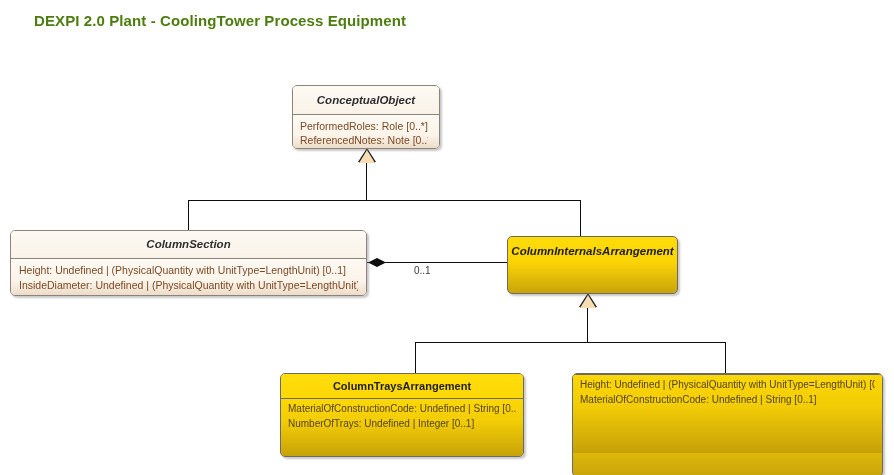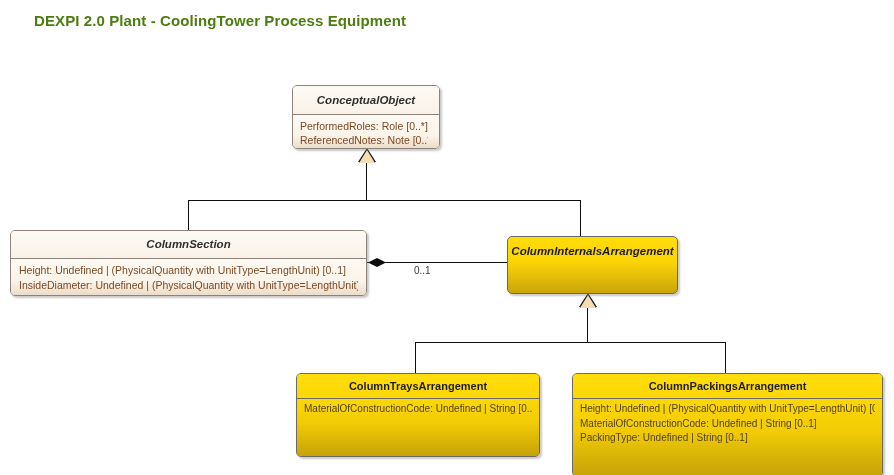--- a/index.html
+++ b/index.html
@@ -110,21 +110,21 @@
   #class-column-internals-arrangement {
     left: 507px; top: 236px; width: 171px; height: 58px;
   }
   #class-column-internals-arrangement .uml-header {
     height: 28px; line-height: 28px; font-size: 11.5px;
     font-style: italic;
     background: none;
   }
 
   #class-column-trays-arrangement {
-    left: 296px; top: 373px; width: 244px; height: 84px;
+    left: 280px; top: 373px; width: 244px; height: 84px;
   }
   #class-column-trays-arrangement .uml-header {
     height: 24px; line-height: 24px; font-size: 11px;
   }
   #class-column-trays-arrangement .uml-body {
     height: 59px; padding: 3px 7px 0 7px;
   }
   #class-column-trays-arrangement .uml-attr { font-size: 10px; line-height: 14.5px; }
 
   #class-column-packings-arrangement {
@@ -231,23 +231,22 @@
 
 <div class="uml-class yellow" id="class-column-internals-arrangement">
   <div class="uml-header">ColumnInternalsArrangement</div>
 
 </div>
 
 <div class="uml-class yellow" id="class-column-trays-arrangement">
   <div class="uml-header">ColumnTraysArrangement</div>
   <div class="uml-body">
     <div class="uml-attr">MaterialOfConstructionCode: Undefined | String [0..1]</div>
+    <div class="uml-attr">NumberOfTrays: Undefined | Integer [0..1]</div>
   </div>
 </div>
 
 <div class="uml-class yellow" id="class-column-packings-arrangement">
-  <div class="uml-header">ColumnPackingsArrangement</div>
   <div class="uml-body">
     <div class="uml-attr">Height: Undefined | (PhysicalQuantity with UnitType=LengthUnit) [0..1]</div>
     <div class="uml-attr">MaterialOfConstructionCode: Undefined | String [0..1]</div>
-    <div class="uml-attr">PackingType: Undefined | String [0..1]</div>
   </div>
 </div>
 
 </body></html>

